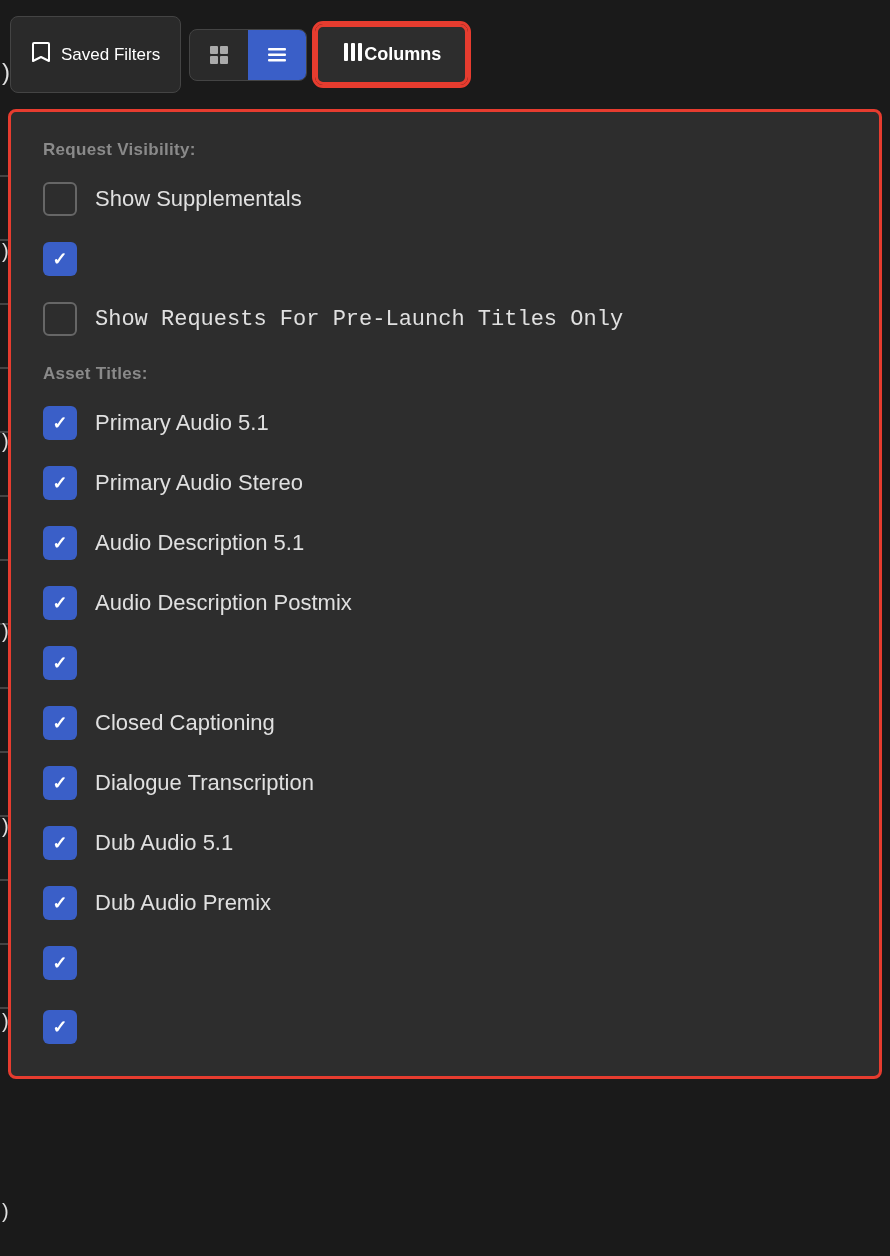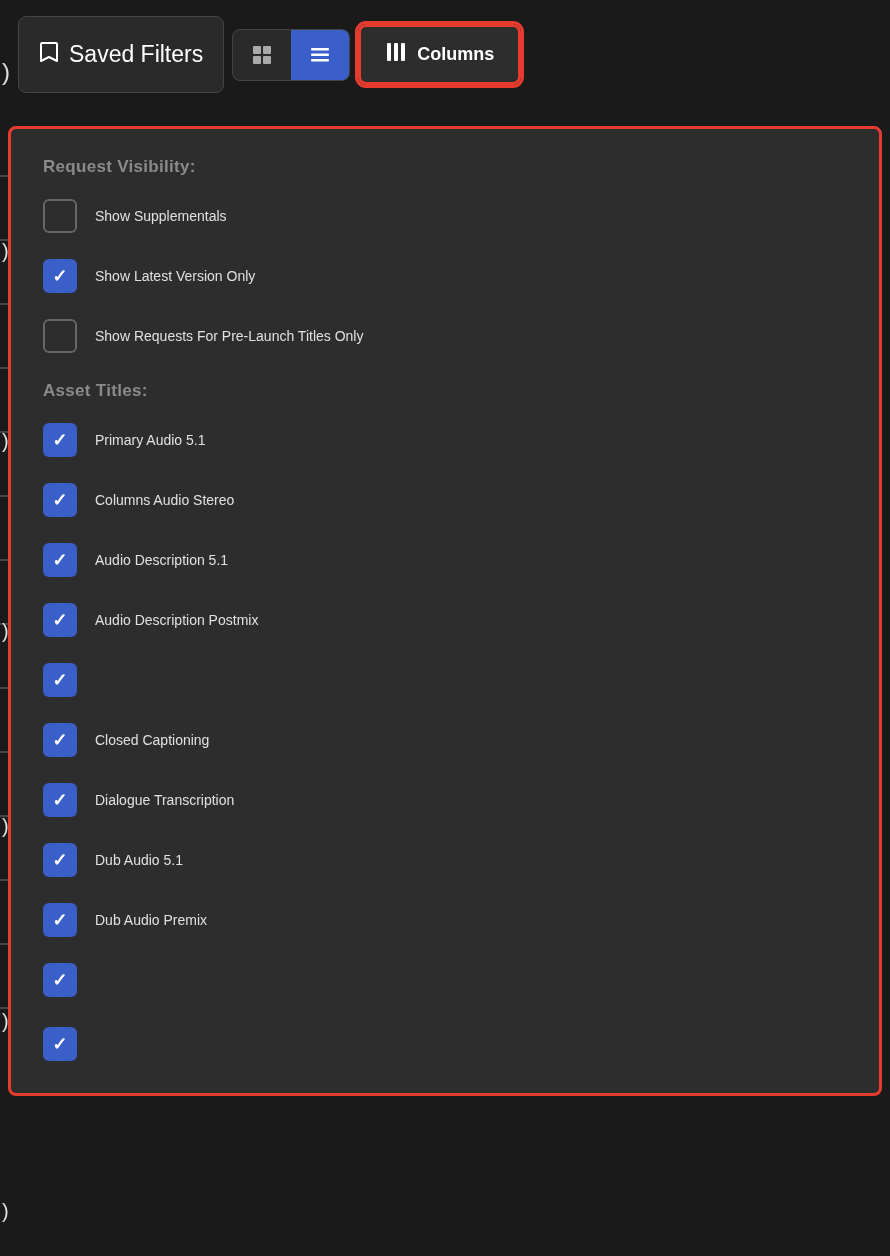--- a/index.html
+++ b/index.html
@@ -28,25 +28,25 @@
 
     .saved-filters-btn {
       display: flex;
       align-items: center;
       gap: 10px;
       background-color: #2a2a2a;
       border: 1px solid #444;
       border-radius: 8px;
       padding: 24px 20px;
       color: #ffffff;
-      font-size: 23px;
+      font-size: 17px;
       font-weight: 500;
       cursor: pointer;
       white-space: nowrap;
-      margin-left: 18px;
+      margin-left: 10px;
     }
 
     .saved-filters-btn .bookmark-icon {
       font-size: 18px;
     }
 
     .view-toggle-group {
       display: flex;
       background-color: #2a2a2a;
       border: 1px solid #444;
@@ -67,40 +67,39 @@
     }
 
     .view-btn.active {
       background-color: #3a5fc8;
       color: #fff;
     }
 
     .columns-btn {
       display: flex;
       align-items: center;
-      gap: 10px;
       background-color: #2d2d2d;
       border: 3px solid #e63c2f;
       border-radius: 8px;
       padding: 14px 24px;
       color: #ffffff;
       font-size: 18px;
       font-weight: 600;
       cursor: pointer;
       outline: 3px solid #e63c2f;
       outline-offset: 0px;
     }
 
     .columns-btn .columns-icon {
       font-size: 20px;
     }
 
     .dropdown-panel {
       position: relative;
-      margin: 17px 8px;
+      margin: 0 8px;
       background-color: #2d2d2d;
       border: 3px solid #e63c2f;
       border-radius: 8px;
       padding: 28px 32px;
       z-index: 10;
     }
 
     .section-title {
       color: #8a8a8a;
       font-size: 17px;
@@ -139,21 +138,21 @@
     }
 
     .checkbox.unchecked {
       background-color: transparent;
       border: 2px solid #666;
       color: transparent;
     }
 
     .checkbox-label {
       color: #e0e0e0;
-      font-size: 14px;
+      font-size: 22px;
       font-weight: 400;
     }
 
     .section-divider {
       margin: 28px 0;
     }
 
     .cut-off-bottom {
       overflow: hidden;
     }
@@ -236,24 +235,23 @@
     <div class="checkbox unchecked">
       <span></span>
     </div>
     <span class="checkbox-label">Show Supplementals</span>
   </div>
 
   <div class="checkbox-item">
     <div class="checkbox checked">
       <span>✓</span>
     </div>
-    <span class="checkbox-label">Show Latest Version Only</span>
-  </div>
-
-  <div class="checkbox-item" style="margin-bottom:0;">
+  </div>
+
+  <div class="checkbox-item" style="margin-bottom:0;font-family:Liberation Mono, monospace;">
     <div class="checkbox unchecked">
       <span></span>
     </div>
     <span class="checkbox-label">Show Requests For Pre-Launch Titles Only</span>
   </div>
 
   <div class="section-divider"></div>
 
   <div class="section-title">Asset Titles:</div>
 
@@ -261,21 +259,21 @@
     <div class="checkbox checked">
       <span>✓</span>
     </div>
     <span class="checkbox-label">Primary Audio 5.1</span>
   </div>
 
   <div class="checkbox-item">
     <div class="checkbox checked">
       <span>✓</span>
     </div>
-    <span class="checkbox-label">Columns Audio Stereo</span>
+    <span class="checkbox-label">Primary Audio Stereo</span>
   </div>
 
   <div class="checkbox-item">
     <div class="checkbox checked">
       <span>✓</span>
     </div>
     <span class="checkbox-label">Audio Description 5.1</span>
   </div>
 
   <div class="checkbox-item">

